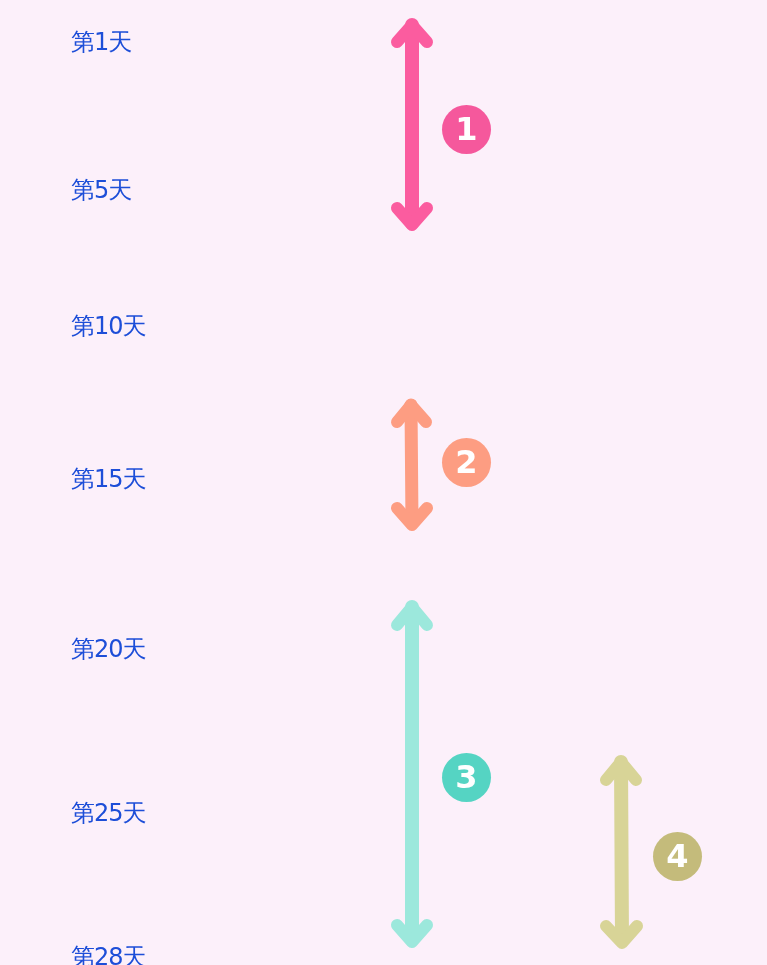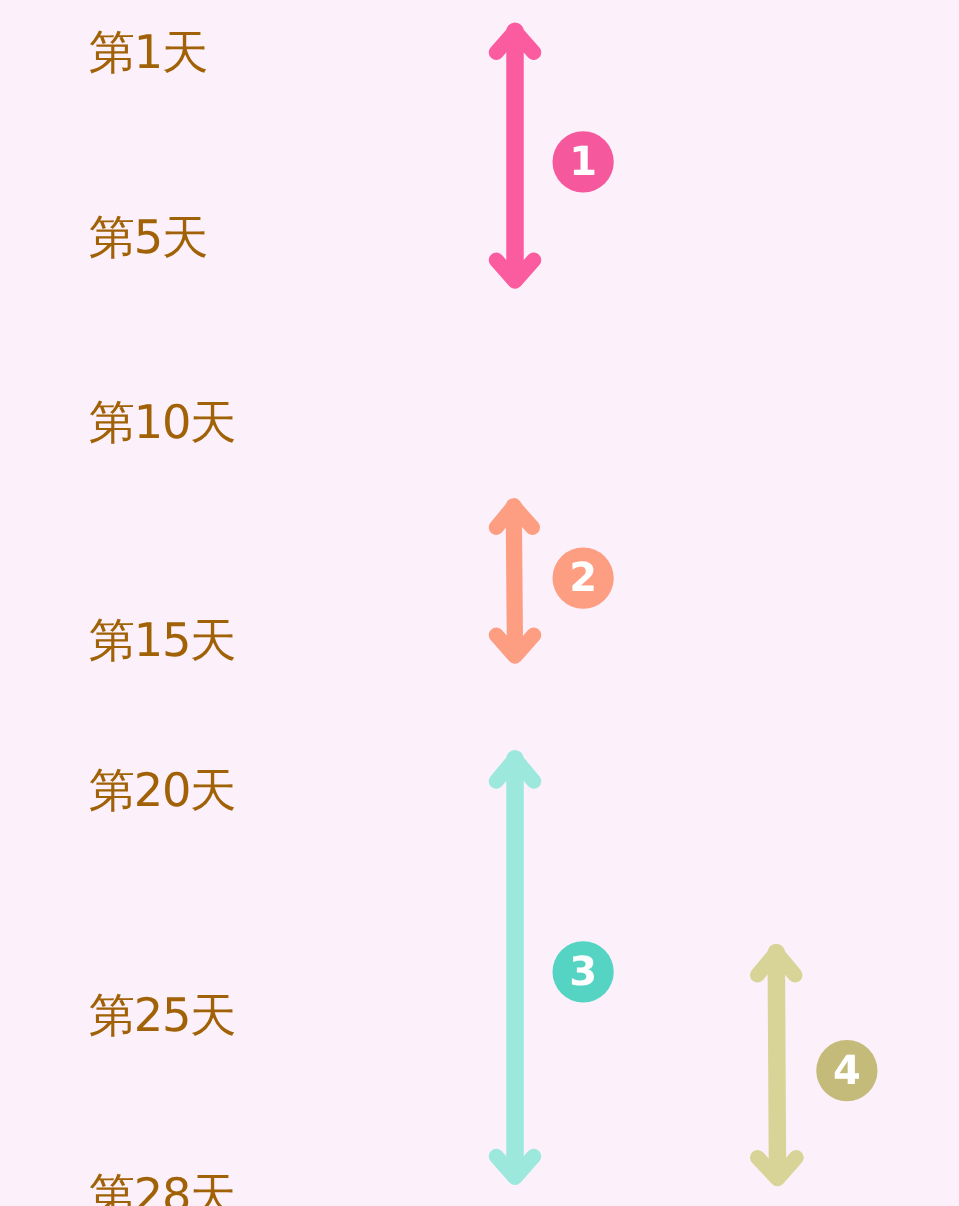--- a/index.html
+++ b/index.html
@@ -1,38 +1,38 @@
 <!DOCTYPE html>
 <html><head>
 <meta charset="utf-8">
 <style>
   html, body { margin: 0; padding: 0; }
   body {
     width: 767px; height: 965px; background: #fcf0fa; position: relative; overflow: hidden;
     font-family: "DejaVu Sans", "Liberation Sans", sans-serif;
   }
   .day-label {
-    position: absolute; left: 71px; font-size: 37px; color: #a16207; letter-spacing: -1px;
+    position: absolute; left: 71px; font-size: 24px; color: #1d4ed8; letter-spacing: -1px;
     line-height: 40px; white-space: nowrap;
   }
   .arrow { position: absolute; }
   .badge {
     position: absolute; width: 49px; height: 49px; border-radius: 50%;
     color: #fff; font-size: 32px; font-weight: bold; text-align: center; line-height: 49px;
     font-family: "DejaVu Sans", sans-serif;
   }
 </style>
 </head>
 <body>
 
 <div class="day-label" style="top:22px">第1天</div>
 <div class="day-label" style="top:170px">第5天</div>
-<div class="day-label" style="top:318px">第10天</div>
-<div class="day-label" style="top:493px">第15天</div>
-<div class="day-label" style="top:613px">第20天</div>
+<div class="day-label" style="top:306px">第10天</div>
+<div class="day-label" style="top:459px">第15天</div>
+<div class="day-label" style="top:629px">第20天</div>
 <div class="day-label" style="top:793px">第25天</div>
 <div class="day-label" style="top:937px">第28天</div>
 
 <svg class="arrow" style="left:385px;top:15px" width="56" height="220" viewBox="0 0 56 220">
   <g stroke="#fb5c9f" stroke-linecap="round" stroke-linejoin="round" fill="none">
     <line x1="27" y1="10" x2="27" y2="208" stroke-width="14"></line>
     <polyline points="12,27 27,10 42,27" stroke-width="12"></polyline>
     <polyline points="12,193 27,210 42,193" stroke-width="12"></polyline>
   </g>
 </svg>

